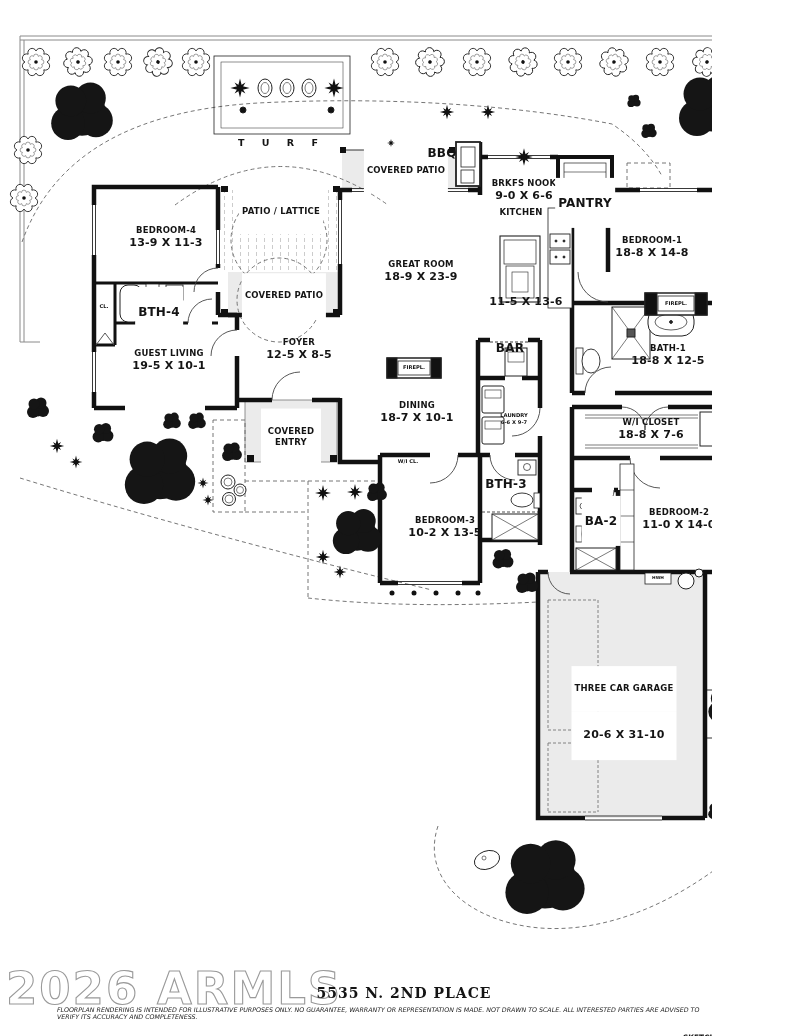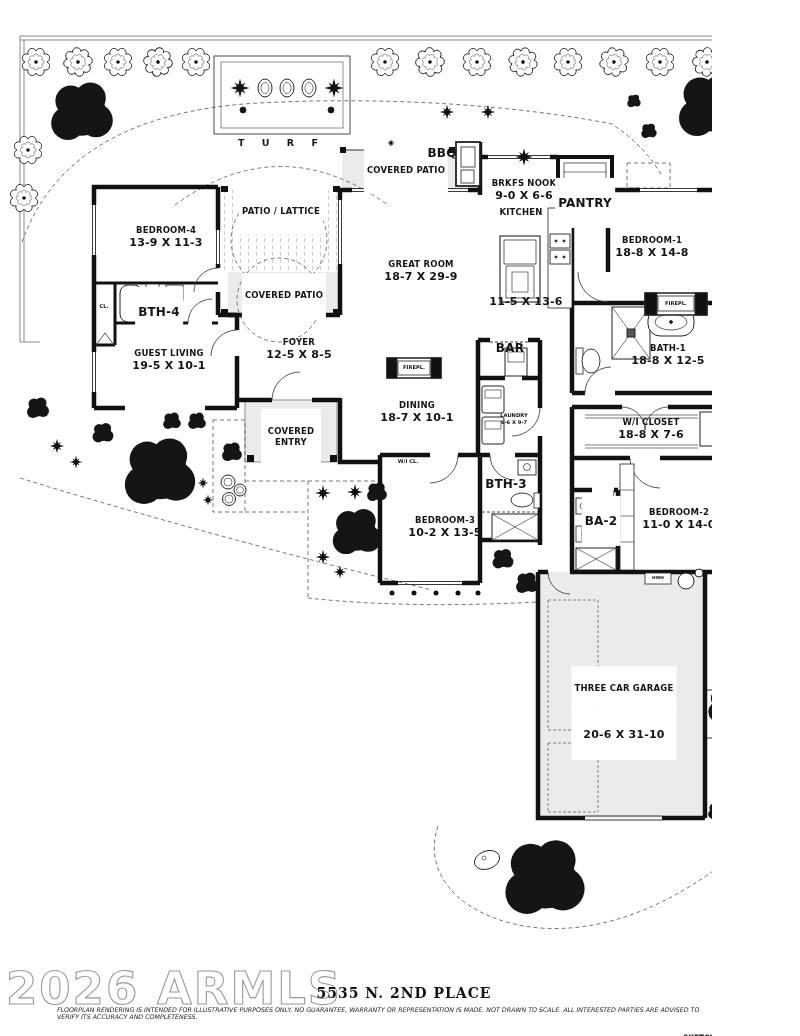--- a/index.html
+++ b/index.html
@@ -440,21 +440,21 @@
 <div class="lbl" style="left:521px;top:213px">
   <div class="rn">KITCHEN</div>
     </div>
 
 <div class="lbl" style="left:526px;top:302px">
   <div class="rd">11-5 X 13-6</div>
     </div>
 
 <div class="lbl" style="left:421px;top:272px">
   <div class="rn">GREAT ROOM</div>
-  <div class="rd">18-7  X  29-9</div>
+  <div class="rd">18-9  X  23-9</div>
     </div>
 
 <div class="lbl" style="left:652px;top:248px">
   <div class="rn">BEDROOM-1</div>
   <div class="rd">18-8  X  14-8</div>
     </div>
 
 <div class="lbl xs" style="left:676px;top:304px">
   <div class="rn">FIREPL.</div>
     </div>

